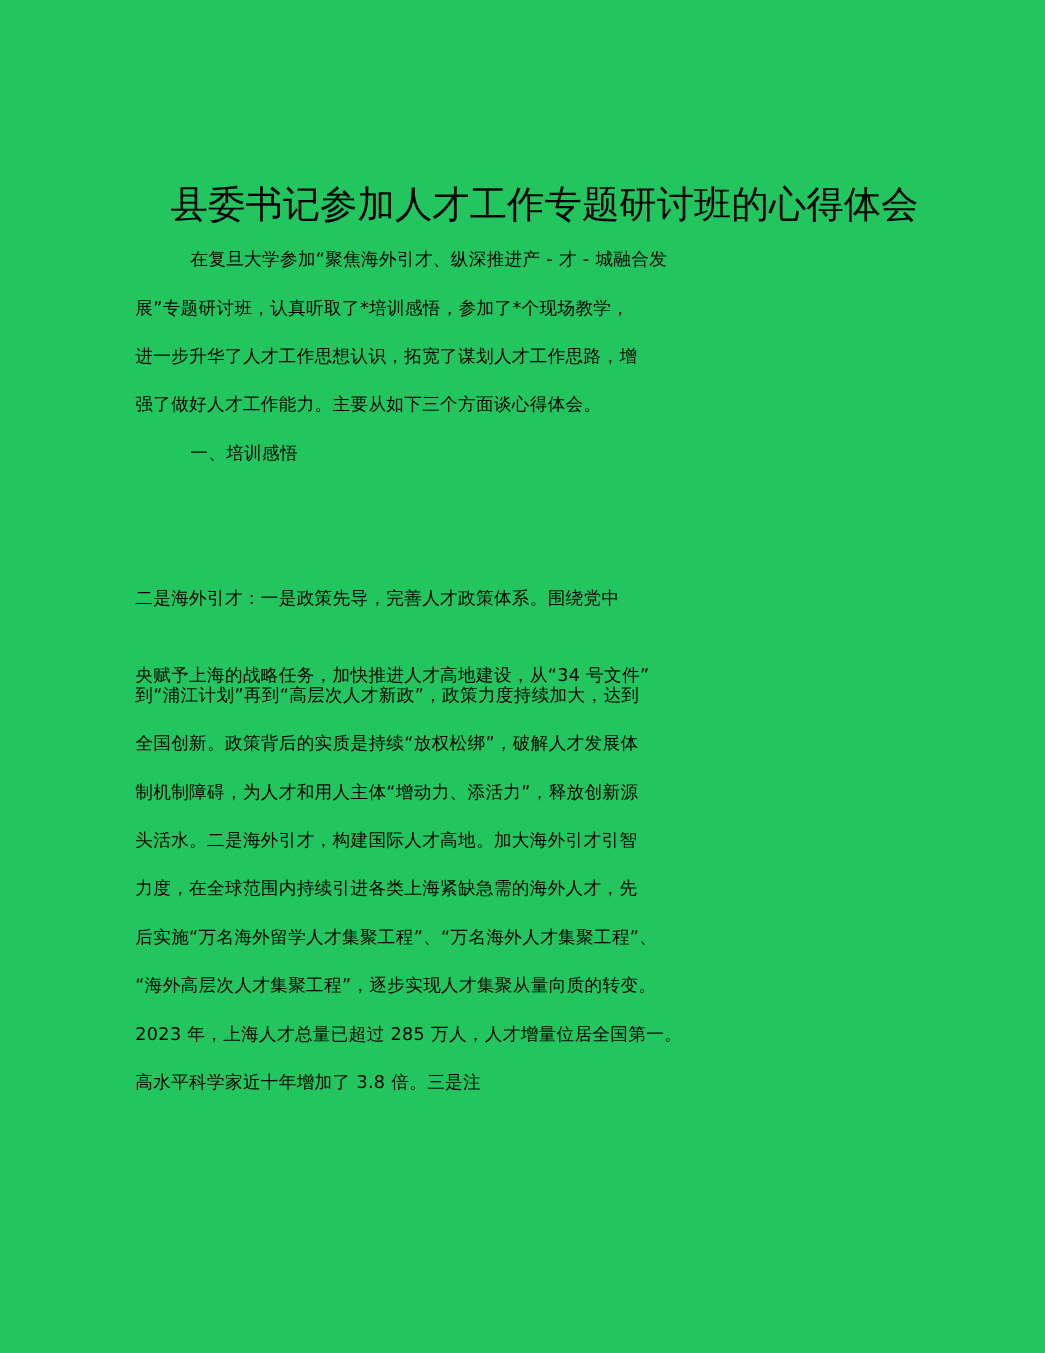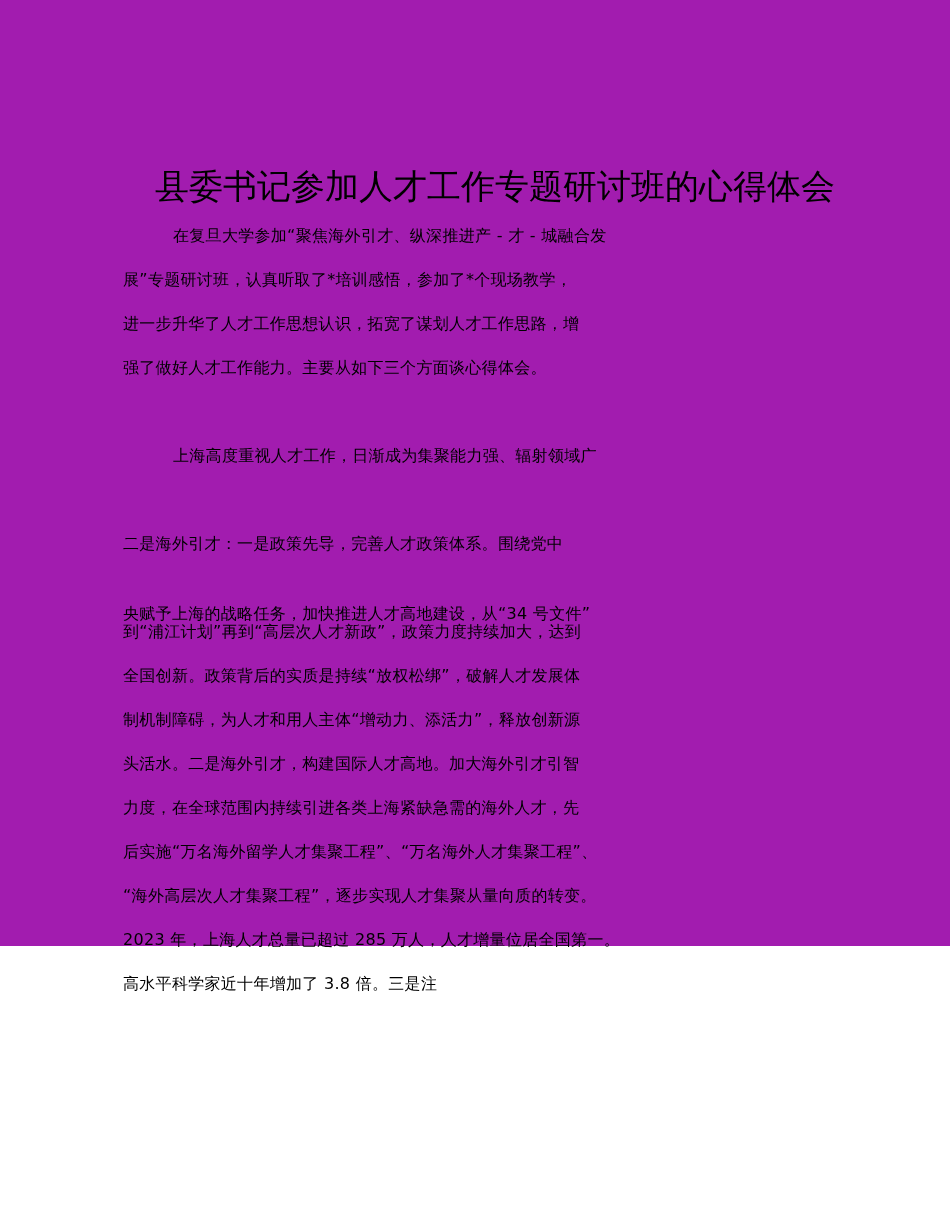--- a/index.html
+++ b/index.html
@@ -1,17 +1,17 @@
 <!DOCTYPE html>
 <html><head>
 <meta charset="utf-8">
 <style>
   html, body { margin: 0; padding: 0; background: #ffffff; }
   body { width: 950px; height: 1230px; position: relative; overflow: hidden; }
-  .page { position: absolute; left: 0; top: 0; width: 950px; height: 946px; background: #a21caf; }
+  .page { position: absolute; left: 0; top: 0; width: 950px; height: 1230px; background: #22c55e; }
   .title {
     position: absolute; left: 0; top: 160px; width: 990px; text-align: center;
     font-family: "DejaVu Sans", sans-serif; font-size: 34px; line-height: 52px;
     color: #000; margin: 0; font-weight: normal; letter-spacing: 0px;
   }
   .line {
     position: absolute; left: 123px; width: 740px; white-space: nowrap;
     font-family: "DejaVu Sans", "Liberation Serif", serif; font-size: 16px; line-height: 44px;
     color: #000; margin: 0; letter-spacing: 0.3px;
   }
@@ -20,21 +20,21 @@
 </head>
 <body>
 
 <div class="page">
   <h1 class="title">县委书记参加人才工作专题研讨班的心得体会</h1>
 
   <p class="line indent" style="top:214px">在复旦大学参加“聚焦海外引才、纵深推进产 - 才 - 城融合发</p>
   <p class="line" style="top:258px">展”专题研讨班，认真听取了*培训感悟，参加了*个现场教学，</p>
   <p class="line" style="top:302px">进一步升华了人才工作思想认识，拓宽了谋划人才工作思路，增</p>
   <p class="line" style="top:346px">强了做好人才工作能力。主要从如下三个方面谈心得体会。</p>
-  <p class="line indent" style="top:434px">上海高度重视人才工作，日渐成为集聚能力强、辐射领域广</p>
+  <p class="line indent" style="top:390px">一、培训感悟</p>
   <p class="line" style="top:522px">二是海外引才：一是政策先导，完善人才政策体系。围绕党中</p>
   <p class="line" style="top:592px">央赋予上海的战略任务，加快推进人才高地建设，从“34 号文件”</p>
   <p class="line" style="top:610px">到“浦江计划”再到“高层次人才新政”，政策力度持续加大，达到</p>
   <p class="line" style="top:654px">全国创新。政策背后的实质是持续“放权松绑”，破解人才发展体</p>
   <p class="line" style="top:698px">制机制障碍，为人才和用人主体“增动力、添活力”，释放创新源</p>
   <p class="line" style="top:742px">头活水。二是海外引才，构建国际人才高地。加大海外引才引智</p>
   <p class="line" style="top:786px">力度，在全球范围内持续引进各类上海紧缺急需的海外人才，先</p>
   <p class="line" style="top:830px">后实施“万名海外留学人才集聚工程”、“万名海外人才集聚工程”、</p>
   <p class="line" style="top:874px">“海外高层次人才集聚工程”，逐步实现人才集聚从量向质的转变。</p>
   <p class="line" style="top:918px">2023 年，上海人才总量已超过 285 万人，人才增量位居全国第一。</p>

